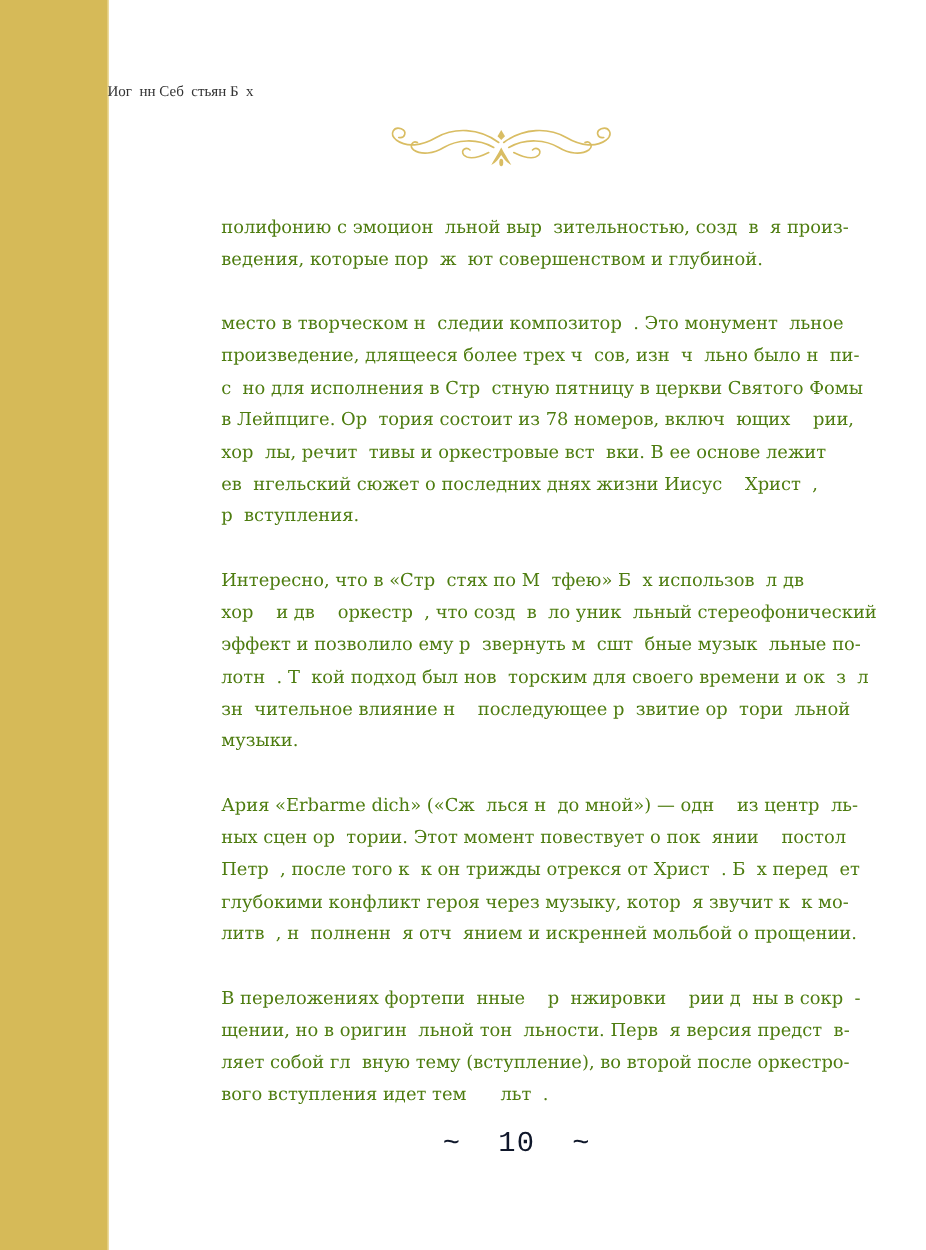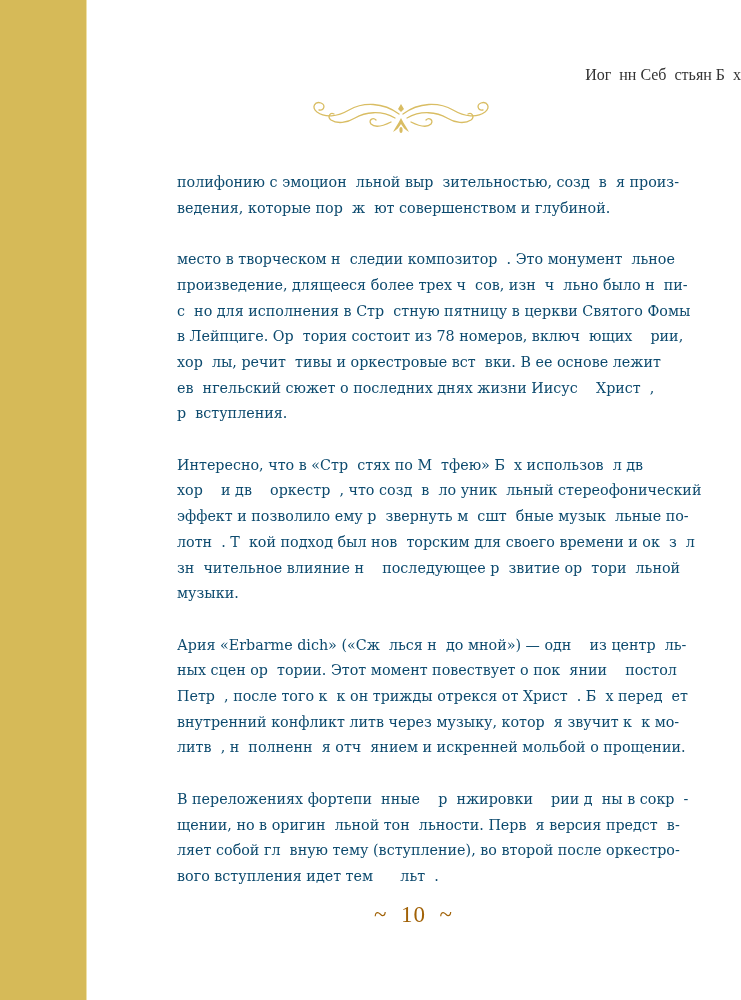--- a/index.html
+++ b/index.html
@@ -6,35 +6,35 @@
     body {
       width: 741px; height: 1000px; background: #ffffff; position: relative; overflow: hidden;
       font-family: "DejaVu Serif", "Liberation Serif", serif;
     }
     .side-band {
       position: absolute; left: 0; top: 0; width: 86px; height: 1000px;
       background: #d6ba58; border-right: 1px solid #efe0a6;
     }
     .running-head {
       position: absolute; left: 0; right: 0; top: 66px; margin-left: 86px;
-      text-align: right; font-family: "Liberation Serif", serif; font-size: 16px; color: #333;
+      text-align: left; font-family: "Liberation Serif", serif; font-size: 12px; color: #333;
       white-space: pre;
     }
     .ornament {
       position: absolute; left: 303px; top: 98px; width: 196px; height: 36px;
     }
     .text {
       position: absolute; left: 177px; top: 170px; width: 460px;
-      font-family: "DejaVu Serif", serif; font-size: 14.3px; line-height: 25.7px; color: #0c4a6e;
+      font-family: "DejaVu Serif", serif; font-size: 14.3px; line-height: 25.7px; color: #4d7c0f;
     }
     .para { margin: 0 0 25.7px 0; }
     .line { display: block; white-space: pre; }
     .folio {
       position: absolute; left: 0; right: 0; top: 902px; margin-left: 86px;
-      text-align: center; font-family: Liberation Serif, serif; font-size: 23px; color: #a16207;
+      text-align: center; font-family: Liberation Mono, monospace; font-size: 23px; color: #0f172a;
       white-space: pre; letter-spacing: 1px;
     }
   </style>
 </head>
 <body>
 
 <div class="side-band"></div>
 
 <div class="running-head">Иог  нн Себ  стьян Б  х</div>
 
@@ -75,21 +75,21 @@
     <span class="line">хор    и дв    оркестр  , что созд  в  ло уник  льный стереофонический</span>
     <span class="line">эффект и позволило ему р  звернуть м  сшт  бные музык  льные по-</span>
     <span class="line">лотн  . Т  кой подход был нов  торским для своего времени и ок  з  л</span>
     <span class="line">зн  чительное влияние н    последующее р  звитие ор  тори  льной</span>
     <span class="line">музыки.</span>
   </p>
   <p class="para">
     <span class="line">Ария «Erbarme dich» («Сж  лься н  до мной») — одн    из центр  ль-</span>
     <span class="line">ных сцен ор  тории. Этот момент повествует о пок  янии    постол</span>
     <span class="line">Петр  , после того к  к он трижды отрекся от Христ  . Б  х перед  ет</span>
-    <span class="line">внутренний конфликт литв через музыку, котор  я звучит к  к мо-</span>
+    <span class="line">глубокими конфликт героя через музыку, котор  я звучит к  к мо-</span>
     <span class="line">литв  , н  полненн  я отч  янием и искренней мольбой о прощении.</span>
   </p>
   <p class="para">
     <span class="line">В переложениях фортепи  нные    р  нжировки    рии д  ны в сокр  -</span>
     <span class="line">щении, но в оригин  льной тон  льности. Перв  я версия предст  в-</span>
     <span class="line">ляет собой гл  вную тему (вступление), во второй после оркестро-</span>
     <span class="line">вого вступления идет тем      льт  .</span>
   </p>
 </div>
 

